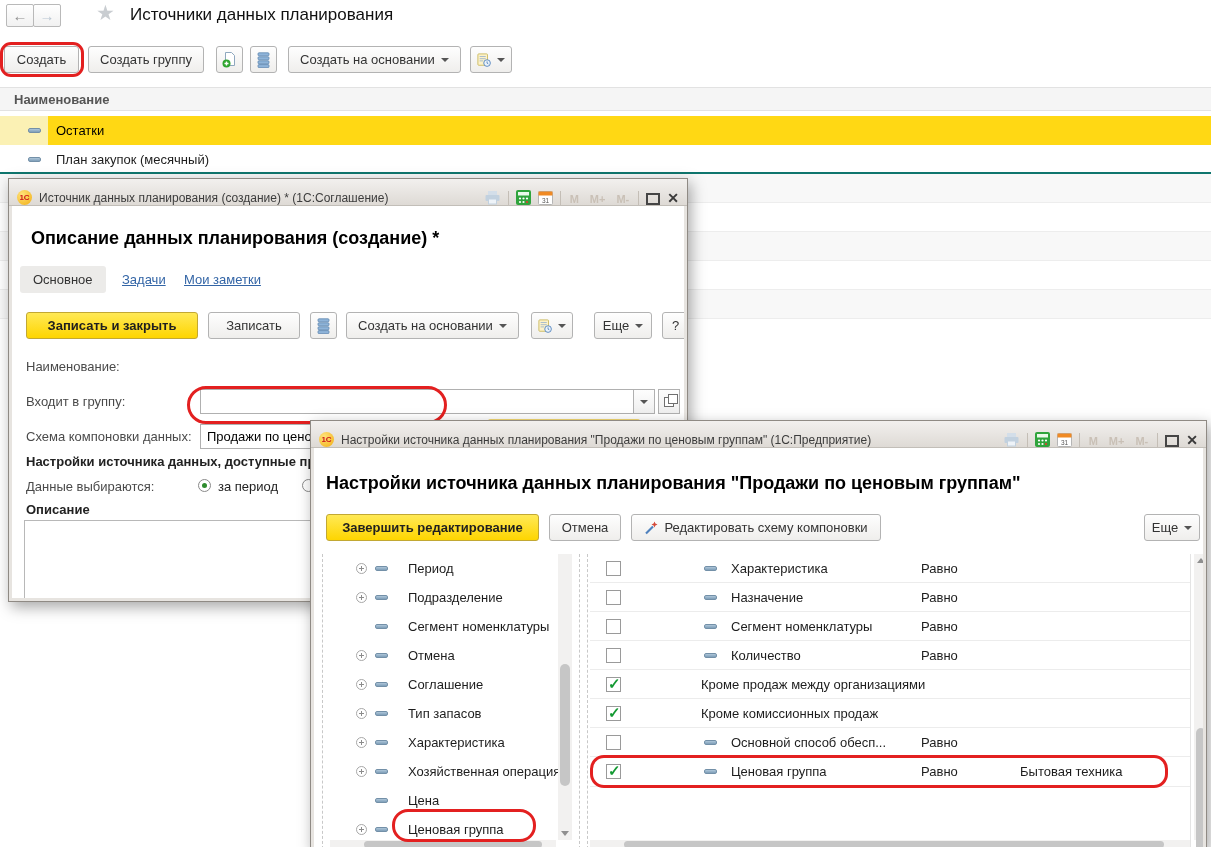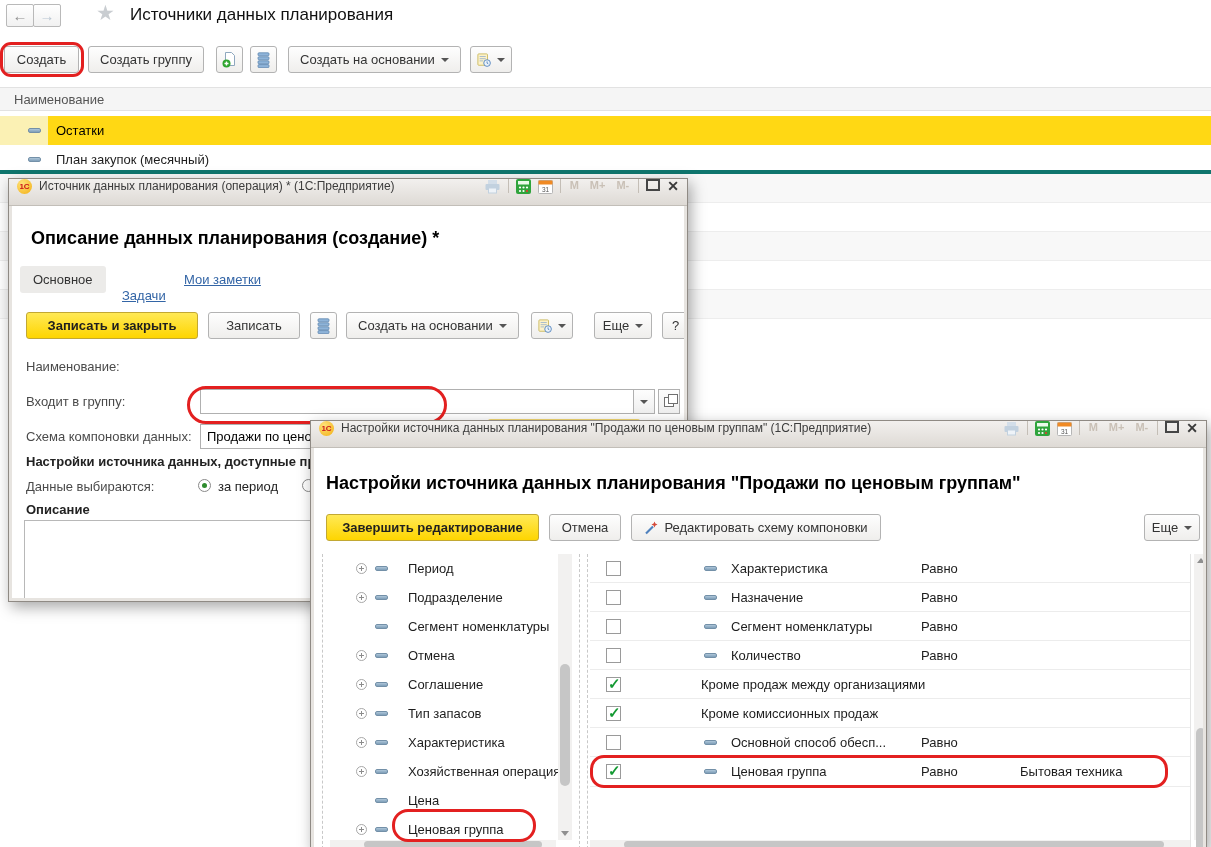--- a/index.html
+++ b/index.html
@@ -35,21 +35,21 @@
   }
   .open-sq{position:relative;width:8px;height:8px;border:1px solid #6f6f6f;background:#fff;}
   .open-sq::after{content:"";position:absolute;left:3px;top:-4px;width:8px;height:8px;border:1px solid #6f6f6f;background:#fff;}
   .label{position:absolute;font-size:13px;color:#4a4a4a;white-space:nowrap;}
   
   .window{
     position:absolute;background:#e7e4e0;border:1px solid #8f8a84;
     box-shadow:3px 5px 14px rgba(0,0,0,.35);box-sizing:border-box;
   }
   .titlebar{
-    position:absolute;left:0;right:0;top:0;height:27px;display:flex;align-items:flex-start;
+    position:absolute;left:0;right:0;top:0;height:27px;display:flex;align-items:flex-end;
     padding:0 8px;gap:7px;box-sizing:border-box;
     background:linear-gradient(#f2f0ee,#dedad5);border-bottom:1px solid #c2beb8;
     font-size:12px;color:#3c3c3c;
   }
   .titlebar .title-text{flex:0 1 auto;overflow:hidden;white-space:nowrap;}
   .titlebar .spacer{flex:1;}
   .logo1c{
     width:15px;height:15px;border-radius:50%;flex:none;
     background:radial-gradient(circle at 35% 30%,#ffe37a,#f2ae12);
     color:#cc1719;font-size:8px;font-weight:bold;display:flex;align-items:center;justify-content:center;
@@ -136,45 +136,45 @@
         <path d="M3 4h7M3 6.5h7M3 9h4" stroke="#9fb6cc" stroke-width="1"></path>
         <circle cx="11.5" cy="11.5" r="3.8" fill="#eaf2fa" stroke="#4f81bd"></circle>
         <path d="M11.5 9.6v2l1.4.8" stroke="#4f81bd" fill="none"></path>
       </svg>
     <span class="caret"></span>
   </button>
 
   <div class="red-ring" style="left:0px;top:42px;width:84px;height:35px;border-radius:11px;"></div>
 
   <div class="abs" style="left:0;top:87px;width:1211px;height:24px;background:#f5f5f5;border-top:1px solid #e2e2e2;border-bottom:1px solid #e2e2e2;box-sizing:border-box;">
-    <span style="position:absolute;left:14px;top:4px;font-size:13px;color:#555;">Наименование</span>
+    <span style="position:absolute;left:14px;top:4px;font-size:13px;color:#555;font-weight:bold;">Наименование</span>
   </div>
 
   <div class="abs" style="left:0;top:116px;width:1211px;height:29px;background:#ffd814;">
     <div class="abs" style="left:0;top:0;width:48px;height:29px;background:#fbf1b4;"></div>
     <span class="dash" style="position:absolute;left:28px;top:12px;"></span>
     <span class="row-label" style="left:56px;top:7px;color:#000;">Остатки</span>
   </div>
 
-  <div class="abs" style="left:0;top:145px;width:1211px;height:29px;background:#fff;border-bottom:4px solid #0f766e;box-sizing:border-box;">
+  <div class="abs" style="left:0;top:145px;width:1211px;height:29px;background:#fff;border-bottom:2px solid #0f766e;box-sizing:border-box;">
     <span class="dash" style="position:absolute;left:28px;top:12px;"></span>
     <span class="row-label" style="left:56px;top:7px;">План закупок (месячный)</span>
   </div>
 
   <div class="abs" style="left:0;top:174px;width:1211px;height:29px;background:#f8f8f8;border-bottom:1px solid #ededed;box-sizing:border-box;"></div>
   <div class="abs" style="left:0;top:203px;width:1211px;height:29px;background:#fff;border-bottom:1px solid #ededed;box-sizing:border-box;"></div>
   <div class="abs" style="left:0;top:232px;width:1211px;height:29px;background:#f8f8f8;border-bottom:1px solid #ededed;box-sizing:border-box;"></div>
   <div class="abs" style="left:0;top:261px;width:1211px;height:29px;background:#fff;border-bottom:1px solid #ededed;box-sizing:border-box;"></div>
   <div class="abs" style="left:0;top:290px;width:1211px;height:29px;background:#f8f8f8;border-bottom:1px solid #ededed;box-sizing:border-box;"></div>
 </div>
 
 <div class="window" style="left:8px;top:178px;width:680px;height:424px;z-index:10;">
   <div class="titlebar">
     <span class="logo1c">1С</span>
-    <span class="title-text">Источник данных планирования (операция) *  (1С:Предприятие)</span>
+    <span class="title-text">Источник данных планирования (создание) *  (1С:Соглашение)</span>
     <span class="spacer"></span>
     <svg width="17" height="15" viewBox="0 0 17 15">
         <rect x="4" y="1" width="9" height="4" fill="#d3dee9"></rect>
         <rect x="1.5" y="5" width="14" height="6" rx="1" fill="#c2d1df"></rect>
         <rect x="4.5" y="9" width="8" height="5" fill="#eef3f8" stroke="#c2d1df"></rect>
       </svg>
     <span class="tb-sep"></span>
     <svg width="15" height="15" viewBox="0 0 15 15">
         <rect width="15" height="15" rx="2" fill="#2fa43c"></rect>
         <rect x="2" y="2" width="11" height="3.5" fill="#eafaea"></rect>
@@ -197,21 +197,21 @@
     <span class="mem">M+</span>
     <span class="mem">M-</span>
     <span class="tb-sep"></span>
     <span class="maxbox"></span>
     <span class="closex">✕</span>
   </div>
   <div class="win-body">
     <div class="dlg-header" style="left:19px;top:22px;">Описание данных планирования (создание) *</div>
 
     <div class="tab-active" style="left:8px;top:60px;"><span>Основное</span></div>
-    <a class="tab-link" style="left:110px;top:76px;text-align:center;">Задачи</a>
+    <a class="tab-link" style="left:110px;top:60px;text-align:center;">Задачи</a>
     <a class="tab-link" style="left:172px;top:60px;">Мои заметки</a>
 
     <button class="btn yellow abs" style="left:14px;top:106px;width:172px;">
         <span>Записать и закрыть</span>
       </button>
     <button class="btn abs" style="left:196px;top:106px;width:92px;">
         <span>Записать</span>
       </button>
     <button class="btn ibtn abs" style="left:298px;top:106px;">
       <svg width="13" height="16" viewBox="0 0 13 16">

